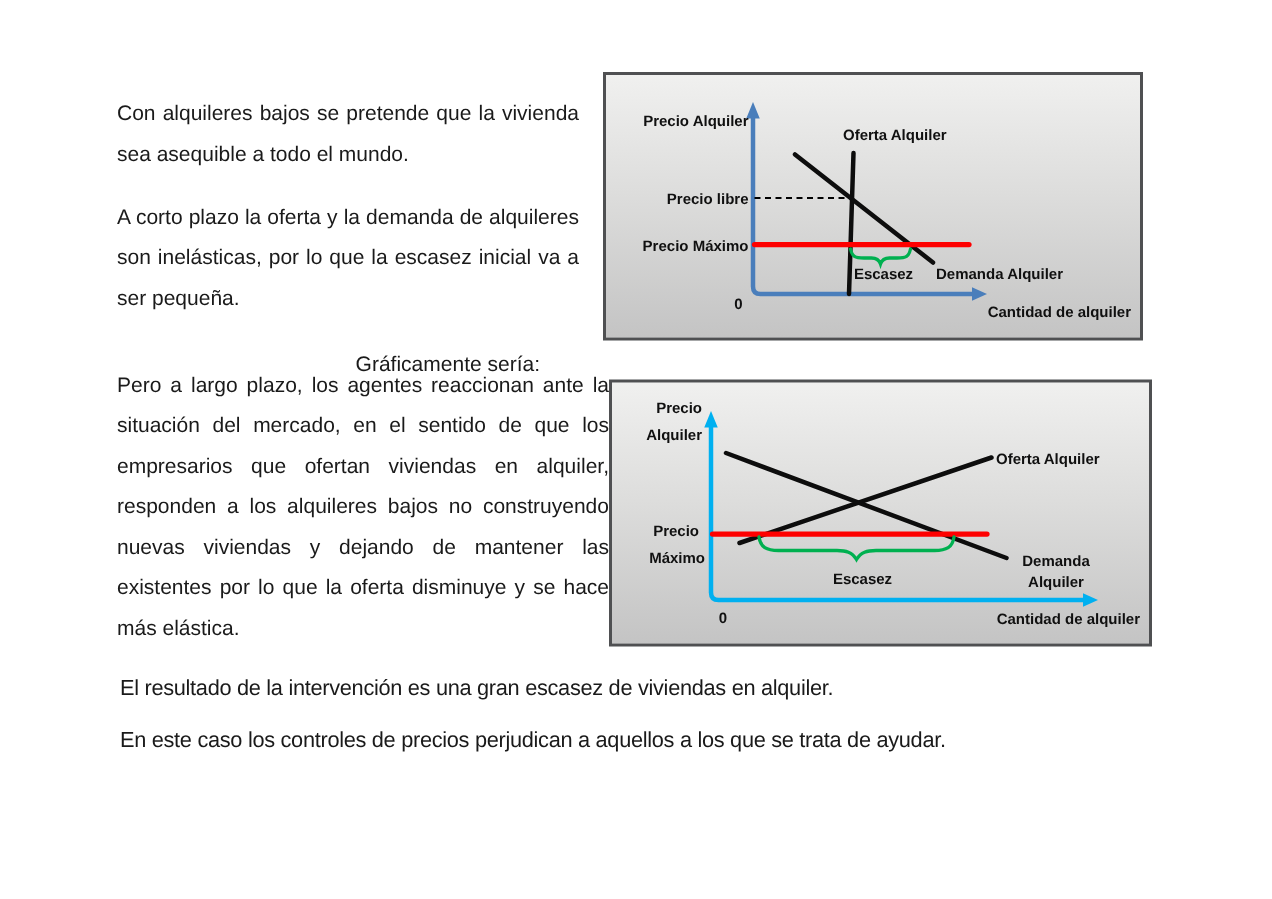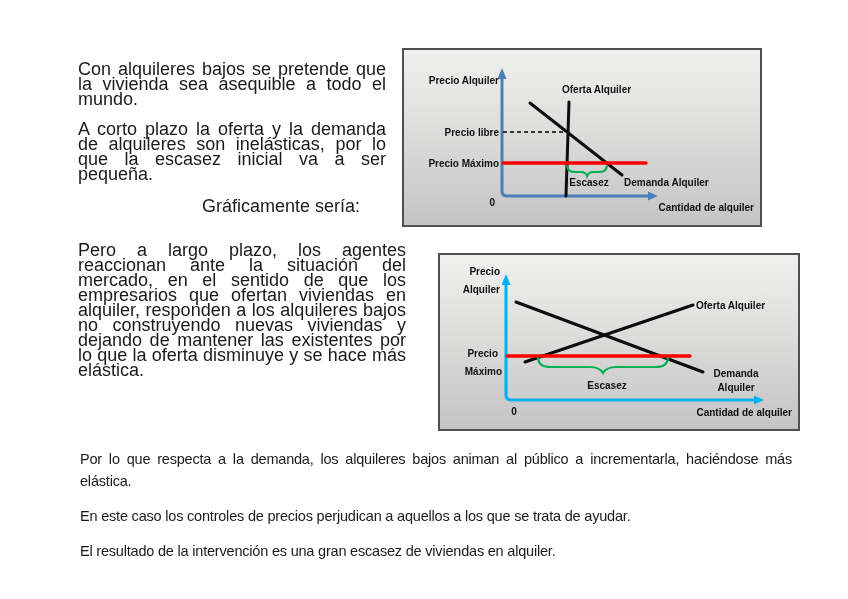--- a/index.html
+++ b/index.html
@@ -1,36 +1,36 @@
 <!DOCTYPE html>
 <html><head>
 <meta charset="utf-8">
 <style>
   html,body{margin:0;padding:0;background:#ffffff;}
   .page{
     position:relative;width:848px;height:599px;background:#ffffff;
     font-family:"Liberation Sans",sans-serif;color:#1a1a1a;overflow:hidden;
   }
-  .textblock{position:absolute;font-size:18px;line-height:15px;text-align:justify;}
+  .textblock{position:absolute;font-size:14px;line-height:27px;text-align:justify;}
   #intro{left:78px;top:62px;width:308px;}
   #intro p{margin:0 0 15px 0;}
   #intro p.graf{text-align:right;padding-right:26px;margin-top:17px;}
   #longrun{left:78px;top:243px;width:328px;}
   #longrun p{margin:0;}
   #conclusions{left:80px;top:449px;width:712px;font-size:14.5px;line-height:21.5px;letter-spacing:-0.2px;text-align:left;}
   #conclusions p{margin:0 0 13px 0;}
   #conclusions p.just{text-align:justify;margin-bottom:14px;}
   b{font-weight:normal;}
   .chartbox{
     position:absolute;
     border:2px solid #4f5052;
     background:linear-gradient(180deg,#f0f0ef 0%,#dddddc 45%,#c4c4c4 100%);
   }
   #chart1{left:402px;top:48px;width:356px;height:175px;}
-  #chart2{left:438px;top:253px;width:358px;height:174px;}
+  #chart2{left:406px;top:253px;width:358px;height:174px;}
   .chartbox svg{display:block;width:100%;height:100%;}
   .clabel{font-family:"Liberation Sans",sans-serif;font-weight:bold;font-size:10px;fill:#101010;}
   .curve{stroke:#0d0d0d;stroke-width:3;stroke-linecap:round;}
   .ceiling{stroke:#fe0000;stroke-width:3.5;stroke-linecap:round;}
   .dashed{stroke:#000;stroke-width:1.3;stroke-dasharray:4 3;}
   .brace{stroke:#00b050;stroke-width:2.2;fill:none;stroke-linecap:round;}
   .axis1{stroke:#4a7ebb;stroke-width:3;fill:none;}
   .axis2{stroke:#00b0f0;stroke-width:3;fill:none;}
 </style>
 </head>
@@ -98,18 +98,17 @@
       <text class="clabel" x="62" y="120" text-anchor="end">Máximo</text>
       <text class="clabel" x="296" y="122" text-anchor="middle">Demanda</text>
       <text class="clabel" x="296" y="136" text-anchor="middle">Alquiler</text>
       <text class="clabel" x="167" y="134" text-anchor="middle">Escasez</text>
       <text class="clabel" x="74" y="160" text-anchor="middle">0</text>
       <text class="clabel" x="352" y="161" text-anchor="end">Cantidad de alquiler</text>
     </svg>
   </div>
 
   <div class="textblock" id="conclusions">
-    <p class="just">Por lo que respecta a la demanda, los alquileres bajos animan al público a incrementarla, haciéndose más elástica.</p>
+    <p>El resultado de la intervención es una gran escasez de viviendas en alquiler.</p>
     <p>En este caso los controles de precios perjudican a aquellos a los que se trata de ayudar.</p>
-    <p>El resultado de la intervención es una gran escasez de viviendas en alquiler.</p>
   </div>
 
 </div>
 
 </body></html>

